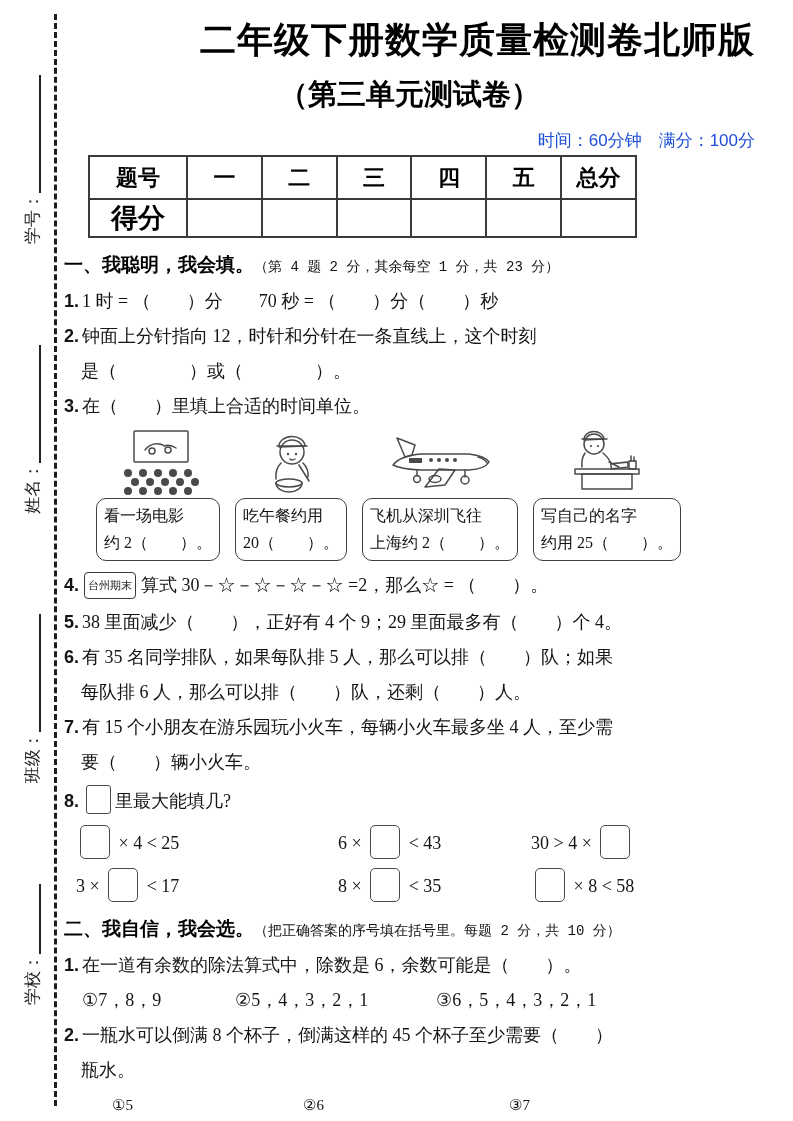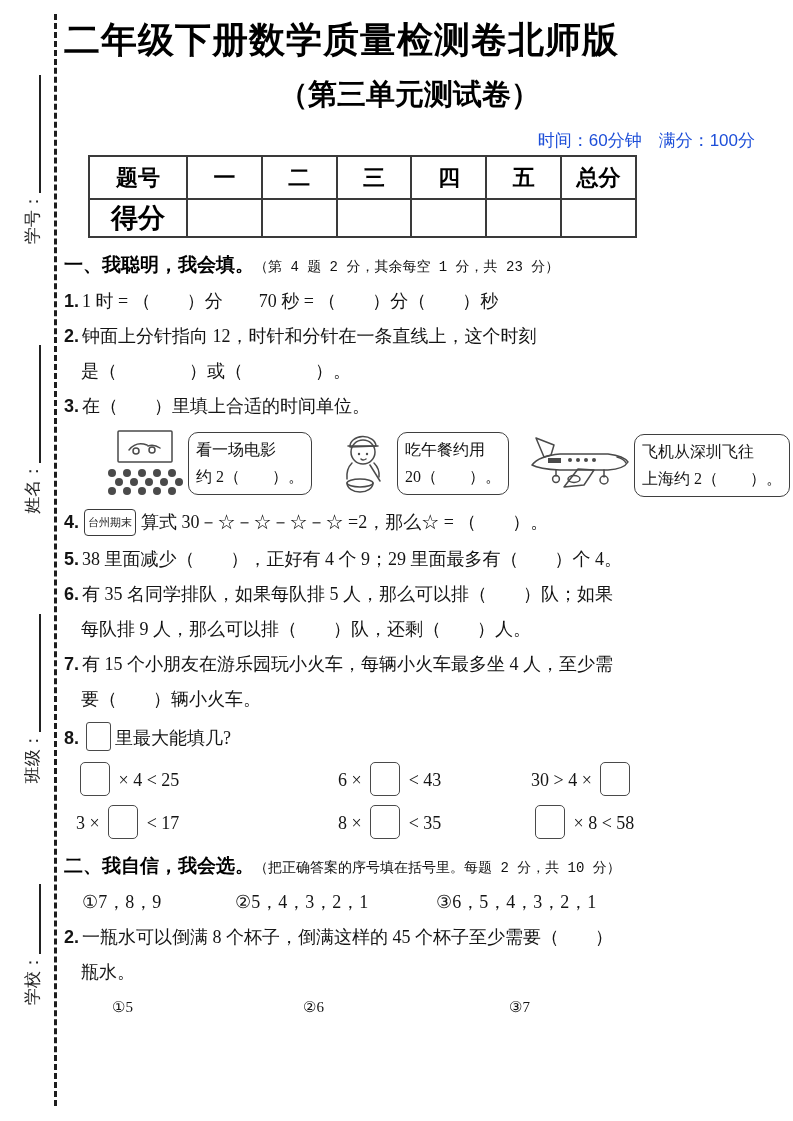--- a/index.html
+++ b/index.html
@@ -15,21 +15,21 @@
     transform:rotate(-90deg); display:flex; justify-content:space-between;
     align-items:flex-end; font-size:17px; color:#222;
   }
   .mgroup { display:flex; align-items:flex-end; white-space:nowrap; }
   .mline { display:inline-block; width:118px; height:2px; border-bottom:2px solid #222; margin-bottom:3px; }
   .mline.short { width:70px; }
 
   
   .content { position:absolute; left:64px; top:0; width:691px; }
   .title {
-    margin-top:16px; text-align:left; font-family:"Liberation Sans","DejaVu Sans",sans-serif;
+    margin-top:16px; text-align:right; font-family:"Liberation Sans","DejaVu Sans",sans-serif;
     font-weight:900; font-size:36px; letter-spacing:1px; color:#000;
   }
   .subtitle {
     margin-top:10px; text-align:center; font-family:"Liberation Sans","DejaVu Sans",sans-serif;
     font-weight:700; font-size:29px; color:#000;
   }
   .exam-info {
     margin-top:14px; text-align:right; font-family:"Liberation Sans","DejaVu Sans",sans-serif;
     font-size:17px; font-weight:500; color:#1d4ed8;
   }
@@ -43,21 +43,21 @@
     margin:14px 0 4px 0; font-family:"Liberation Sans","DejaVu Sans",sans-serif;
     font-weight:700; font-size:19px; color:#000;
   }
   .sec-heading .note { font-family:Liberation Mono, monospace; font-weight:400; font-size:14px; color:#111;text-align:right; }
 
   .qline { margin:11px 0; font-size:18px; line-height:24px; }
   .qnum { font-family:"Liberation Sans","DejaVu Sans",sans-serif; font-weight:700; margin-right:3px; }
   .cont { padding-left:17px; }
 
   .illus-row { display:flex; align-items:flex-end; gap:15px; margin:4px 0 8px 32px; }
-  .illus { display:flex; flex-direction:row; align-items:center; }
+  .illus { display:flex; flex-direction:column; align-items:center; }
   .illus svg { display:block; margin-bottom:3px; }
   .cap-box {
     border:1.7px solid #3f3f3f; border-radius:10px; padding:3px 7px 4px 7px;
     font-size:16px; line-height:1.7; white-space:nowrap; background:#fff;
   }
 
   .badge {
     display:inline-block; border:1.3px solid #3a3a3a; border-radius:4px;
     font-family:"Liberation Sans","DejaVu Sans",sans-serif; font-size:11px;
     padding:0 3px 1px 3px; vertical-align:2px; margin:0 5px 0 2px; color:#222;
@@ -252,21 +252,21 @@
     <span class="qnum">4.</span><span class="badge">台州期末</span><span>算式 30－☆－☆－☆－☆ =2，那么☆ = （　　）。</span>
   </div>
 
   <div class="qline">
     <span class="qnum">5.</span><span>38 里面减少（　　），正好有 4 个 9；29 里面最多有（　　）个 4。</span>
   </div>
 
   <div class="qline">
     <span class="qnum">6.</span><span>有 35 名同学排队，如果每队排 5 人，那么可以排（　　）队；如果</span>
   </div>
-  <div class="qline cont">每队排 9 人，那么可以排（　　）队，还剩（　　）人。</div>
+  <div class="qline cont">每队排 6 人，那么可以排（　　）队，还剩（　　）人。</div>
 
   <div class="qline">
     <span class="qnum">7.</span><span>有 15 个小朋友在游乐园玩小火车，每辆小火车最多坐 4 人，至少需</span>
   </div>
   <div class="qline cont">要（　　）辆小火车。</div>
 
   <div class="qline">
     <span class="qnum">8.</span><span class="bbox small"></span><span>里最大能填几?</span>
   </div>
 
@@ -276,20 +276,23 @@
     <span class="expr"><span>30 &gt; 4 × </span><span class="bbox"></span><span></span></span>
     <span class="expr"><span>3 × </span><span class="bbox"></span><span> &lt; 17</span></span>
     <span class="expr"><span>8 × </span><span class="bbox"></span><span> &lt; 35</span></span>
     <span class="expr"><span></span><span class="bbox"></span><span> × 8 &lt; 58</span></span>
   </div>
 
   <div class="sec-heading">
     <span>二、我自信，我会选。</span><span class="note">（把正确答案的序号填在括号里。每题 2 分，共 10 分）</span>
   </div>
 
+  <div class="qline">
+    <span class="qnum">1.</span><span>在一道有余数的除法算式中，除数是 6，余数可能是（　　）。</span>
+  </div>
   <div class="qline opts-row1">
     <span>①7，8，9</span>
     <span>②5，4，3，2，1</span>
     <span>③6，5，4，3，2，1</span>
   </div>
 
   <div class="qline">
     <span class="qnum">2.</span><span>一瓶水可以倒满 8 个杯子，倒满这样的 45 个杯子至少需要（　　）</span>
   </div>
   <div class="qline cont">瓶水。</div>

